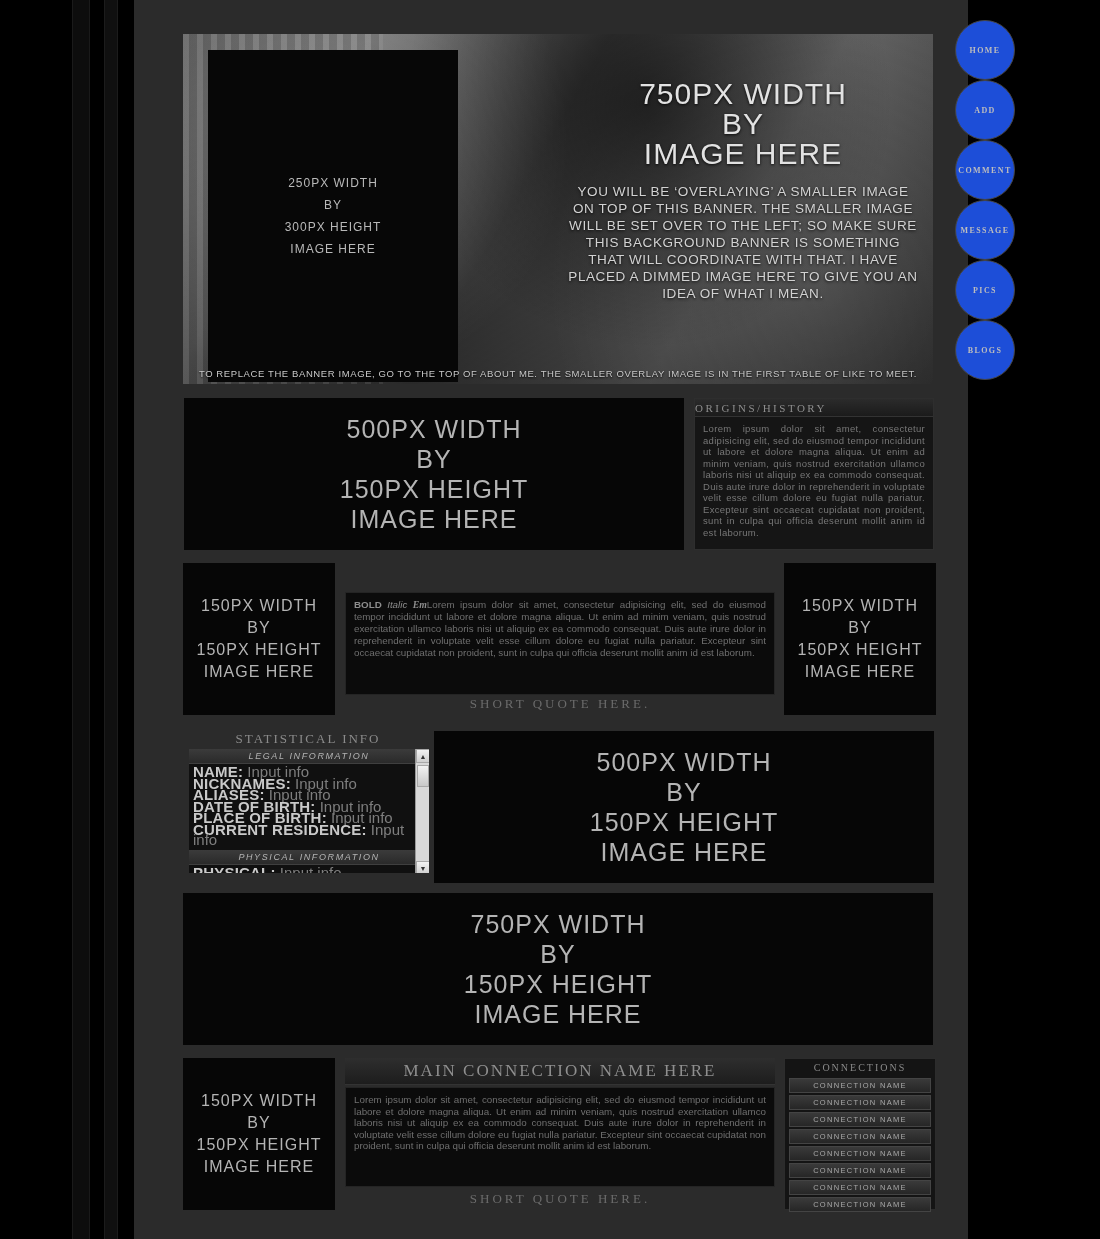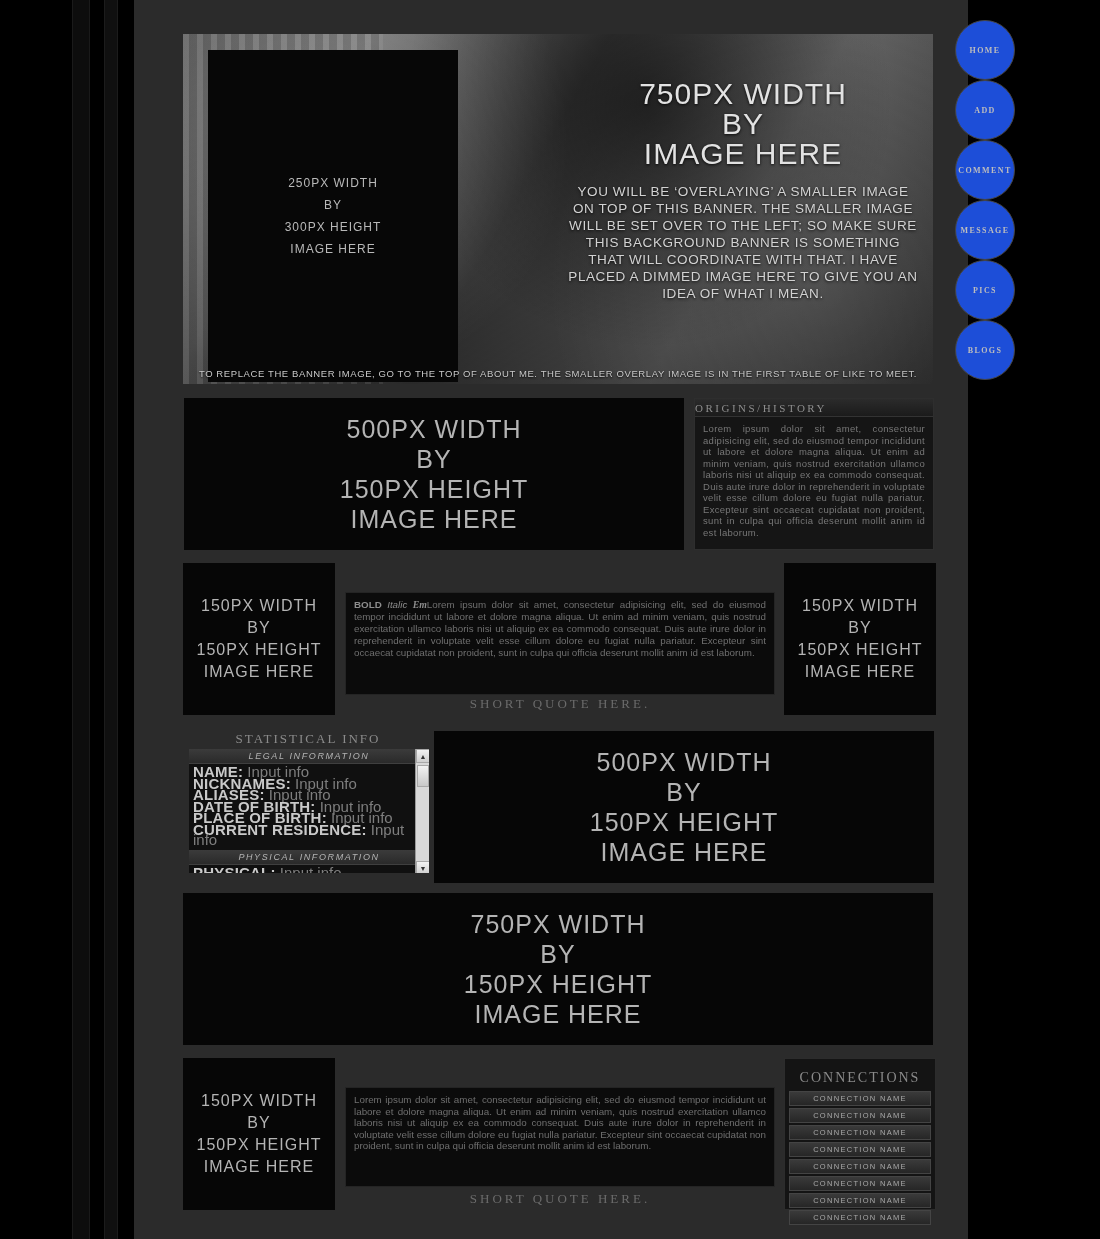--- a/index.html
+++ b/index.html
@@ -192,22 +192,22 @@
   .conn-quote {
     position: absolute; left: 211px; top: 1191px; width: 430px;
     text-align: center; color: #6b6b6b; font-size: 13px; letter-spacing: 3px;
     font-family: "Liberation Serif", serif;
   }
   .conn-list-wrap {
     position: absolute; left: 650px; top: 1058px; width: 152px; height: 152px;
     background: #141414; border: 1px solid #2c2c2c;
   }
   .conn-list-head {
-    color: #8a8a8a; font-size: 14px; letter-spacing: 2px; text-align: center;
-    padding: 11px 0 3px; font-family: "Liberation Serif", serif;
+    color: #8a8a8a; font-size: 10px; letter-spacing: 2px; text-align: center;
+    padding: 3px 0 3px; font-family: "Liberation Serif", serif;
   }
   .conn-item {
     margin: 2px 4px; background: linear-gradient(to bottom,#3a3a3a,#262626);
     border: 1px solid #444;
     color: #a9a9a9; font-size: 7.5px; letter-spacing: 1.3px; text-align: center;
     padding: 2px 0;
   }
 </style>
 </head>
 <body>
@@ -304,20 +304,21 @@
       <div>IMAGE HERE</div>
     </div>
 
     <div class="imgbox r6-left">
       <div>150PX WIDTH</div>
       <div>BY</div>
       <div>150PX HEIGHT</div>
       <div>IMAGE HERE</div>
     </div>
 
+    <div class="conn-head">MAIN CONNECTION NAME HERE</div>
     <div class="conn-text">Lorem ipsum dolor sit amet, consectetur adipisicing elit, sed do eiusmod tempor incididunt ut labore et dolore magna aliqua. Ut enim ad minim veniam, quis nostrud exercitation ullamco laboris nisi ut aliquip ex ea commodo consequat. Duis aute irure dolor in reprehenderit in voluptate velit esse cillum dolore eu fugiat nulla pariatur. Excepteur sint occaecat cupidatat non proident, sunt in culpa qui officia deserunt mollit anim id est laborum.</div>
     <div class="conn-quote">SHORT QUOTE HERE.</div>
 
     <div class="conn-list-wrap">
       <div class="conn-list-head">CONNECTIONS</div>
       <div class="conn-item">CONNECTION NAME</div>
       <div class="conn-item">CONNECTION NAME</div>
       <div class="conn-item">CONNECTION NAME</div>
       <div class="conn-item">CONNECTION NAME</div>
       <div class="conn-item">CONNECTION NAME</div>

